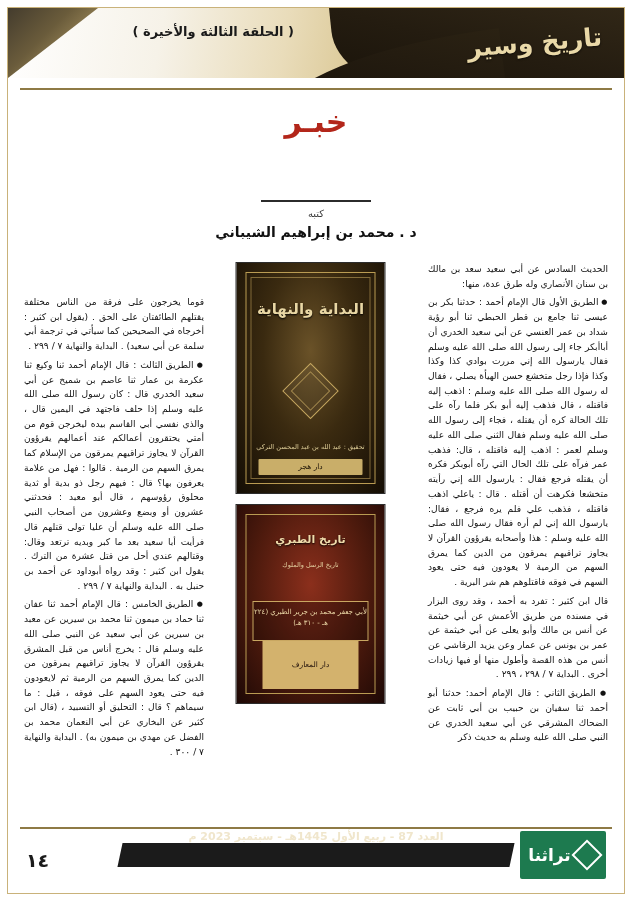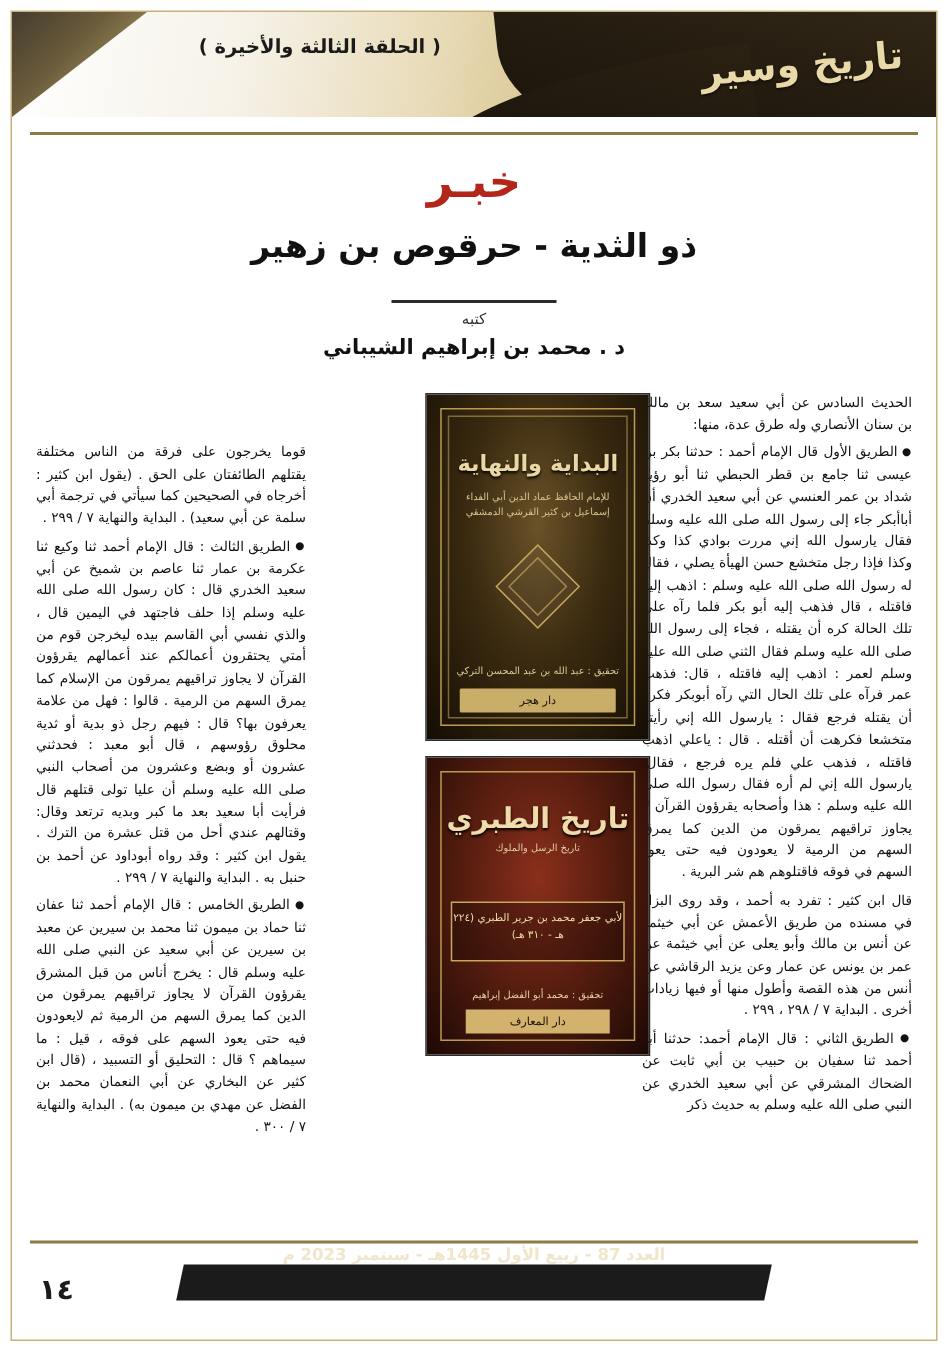--- a/index.html
+++ b/index.html
@@ -174,21 +174,21 @@
     font-size: 9.1px;
     line-height: 1.62;
     color: #111111;
     text-align: justify;
   }
   .col p {
     margin: 0 0 4px 0;
   }
   .col-right { right: 0; width: 180px; margin-left: 40px; }
   .col-left  { left: 0;  width: 180px; margin-top: 33px; }
-  .col-mid   { left: 50%; transform: translateX(-50%); width: 139px; margin-left: 48px; }
+  .col-mid   { left: 50%; transform: translateX(-50%); width: 139px; }
 
   .bullet::before {
     content: "●  ";
     font-size: 7px;
     vertical-align: middle;
   }
 
   
   .book {
     width: 150px;
@@ -273,21 +273,21 @@
     font-size: 7.5px;
     color: #1c1205;
     background: #c9ae69;
     padding: 2px 4px;
     border-radius: 1px;
   }
   .book2-title {
     position: absolute;
     left: 0; right: 0;
     top: 26px;
-    font-size: 19px;
+    font-size: 11px;
     font-weight: bold;
     color: #f0dcab;
     text-shadow: 0 1px 2px #000;
   }
   .book2-sub {
     position: absolute;
     left: 16px; right: 16px;
     top: 56px;
     font-size: 6.5px;
     line-height: 1.5;
@@ -313,21 +313,21 @@
     font-size: 6.5px;
     color: #e6d2a2;
   }
   .book2-pub {
     position: absolute;
     left: 26px; right: 26px;
     bottom: 14px;
     font-size: 7.5px;
     color: #20100a;
     background: #d3b26d;
-    padding: 2px 0;
+    padding: 18px 0;
   }
 
   
   .footer-rule {
     position: absolute;
     left: 20px;
     right: 20px;
     bottom: 72px;
     height: 2px;
     background: #8e7a45;
@@ -399,40 +399,38 @@
     <div class="header-corner-left"></div>
     <div class="header-dark-swoosh"></div>
     <div class="header-dark-swoosh2"></div>
     <div class="magazine-title">تاريخ وسير</div>
     <div class="episode-label">( الحلقة الثالثة والأخيرة )</div>
   </div>
 
   <div class="under-header-rule"></div>
 
   <div class="kicker">خبـر</div>
-  <div class="main-title">ذو الثدية - حرقوص بن زهير</div>
   <div class="byline-rule"></div>
   <div class="byline-kataba">كتبه</div>
   <div class="byline-author">د . محمد بن إبراهيم الشيباني</div>
 
   <div class="body-area">
 
     <div class="col col-right">
       <p>الحديث السادس عن أبي سعيد سعد بن مالك بن سنان الأنصاري وله طرق عدة، منها:</p>
       <p class="bullet">الطريق الأول قال الإمام أحمد : حدثنا بكر بن عيسى ثنا جامع بن قطر الحبطي ثنا أبو رؤية شداد بن عمر العنسي عن أبي سعيد الخدري أن أباأبكر جاء إلى رسول الله صلى الله عليه وسلم فقال يارسول الله إني مررت بوادي كذا وكذا وكذا فإذا رجل متخشع حسن الهيأة يصلي ، فقال له رسول الله صلى الله عليه وسلم : اذهب إليه فاقتله ، قال فذهب إليه أبو بكر فلما رآه على تلك الحالة كره أن يقتله ، فجاء إلى رسول الله صلى الله عليه وسلم فقال الثني صلى الله عليه وسلم لعمر : اذهب إليه فاقتله ، قال: فذهب عمر فرآه على تلك الحال التي رآه أبوبكر فكره أن يقتله فرجع فقال : يارسول الله إني رأيته متخشعا فكرهت أن أقتله . قال : ياعلي اذهب فاقتله ، فذهب علي فلم يره فرجع ، فقال: يارسول الله إني لم أره فقال رسول الله صلى الله عليه وسلم : هذا وأصحابه يقرؤون القرآن لا يجاوز تراقيهم يمرقون من الدين كما يمرق السهم من الرمية لا يعودون فيه حتى يعود السهم في فوقه فاقتلوهم هم شر البرية .</p>
       <p>قال ابن كثير : تفرد به أحمد ، وقد روى البزار في مسنده من طريق الأعمش عن أبي خيثمة عن أنس بن مالك وأبو يعلى عن أبي خيثمة عن عمر بن يونس عن عمار وعن يزيد الرقاشي عن أنس من هذه القصة وأطول منها أو فيها زيادات أخرى . البداية ٧ / ٢٩٨ ، ٢٩٩ .</p>
       <p class="bullet">الطريق الثاني : قال الإمام أحمد: حدثنا أبو أحمد ثنا سفيان بن حبيب بن أبي ثابت عن الضحاك المشرقي عن أبي سعيد الخدري عن النبي صلى الله عليه وسلم به حديث ذكر</p>
     </div>
 
     <div class="col col-mid">
       <div class="book book-1">
         <div class="book-frame"></div>
         <div class="book-frame-inner"></div>
         <div class="book-title">البداية والنهاية</div>
-        <div class="book-sub">للإمام الحافظ عماد الدين أبي الفداء إسماعيل بن كثير القرشي الدمشقي</div>
         <div class="book-emblem">
           <div class="book-emblem-in"></div>
         </div>
         <div class="book-author">تحقيق : عبد الله بن عبد المحسن التركي</div>
         <div class="book-pub">دار هجر</div>
       </div>
 
       <div class="book book-2">
         <div class="book-frame"></div>
         <div class="book2-title">تاريخ الطبري</div>
@@ -448,15 +446,19 @@
       <p>قوما يخرجون على فرقة من الناس مختلفة يقتلهم الطائفتان على الحق . (يقول ابن كثير : أخرجاه في الصحيحين كما سيأتي في ترجمة أبي سلمة عن أبي سعيد) . البداية والنهاية ٧ / ٢٩٩ .</p>
       <p class="bullet">الطريق الثالث : قال الإمام أحمد ثنا وكيع ثنا عكرمة بن عمار ثنا عاصم بن شميخ عن أبي سعيد الخدري قال : كان رسول الله صلى الله عليه وسلم إذا حلف فاجتهد في اليمين قال ، والذي نفسي أبي القاسم بيده ليخرجن قوم من أمتي يحتقرون أعمالكم عند أعمالهم يقرؤون القرآن لا يجاوز تراقيهم يمرقون من الإسلام كما يمرق السهم من الرمية . قالوا : فهل من علامة يعرفون بها؟ قال : فيهم رجل ذو بدية أو ثدية محلوق رؤوسهم ، قال أبو معبد : فحدثني عشرون أو وبضع وعشرون من أصحاب النبي صلى الله عليه وسلم أن عليا تولى قتلهم قال فرأيت أبا سعيد بعد ما كبر وبديه ترتعد وقال: وقتالهم عندي أحل من قتل عشرة من الترك . يقول ابن كثير : وقد رواه أبوداود عن أحمد بن حنبل به . البداية والنهاية ٧ / ٢٩٩ .</p>
       <p class="bullet">الطريق الخامس : قال الإمام أحمد ثنا عفان ثنا حماد بن ميمون ثنا محمد بن سيرين عن معبد بن سيرين عن أبي سعيد عن النبي صلى الله عليه وسلم قال : يخرج أناس من قبل المشرق يقرؤون القرآن لا يجاوز تراقيهم يمرقون من الدين كما يمرق السهم من الرمية ثم لايعودون فيه حتى يعود السهم على فوقه ، قيل : ما سيماهم ؟ قال : التحليق أو التسبيد ، (قال ابن كثير عن البخاري عن أبي النعمان محمد بن الفضل عن مهدي بن ميمون به) . البداية والنهاية ٧ / ٣٠٠ .</p>
     </div>
   </div>
 
   <div class="footer-rule"></div>
   <div class="footer-strip"></div>
   <div class="footer-strip-text">العدد 87 - ربيع الأول 1445هـ - سبتمبر 2023 م</div>
 
+  <div class="logo-box">
+    <span class="logo-mark"></span>
+    <span class="logo-text">تراثنا</span>
+  </div>
 
   <div class="page-number">١٤</div>
 </div>
 
 </body></html>

